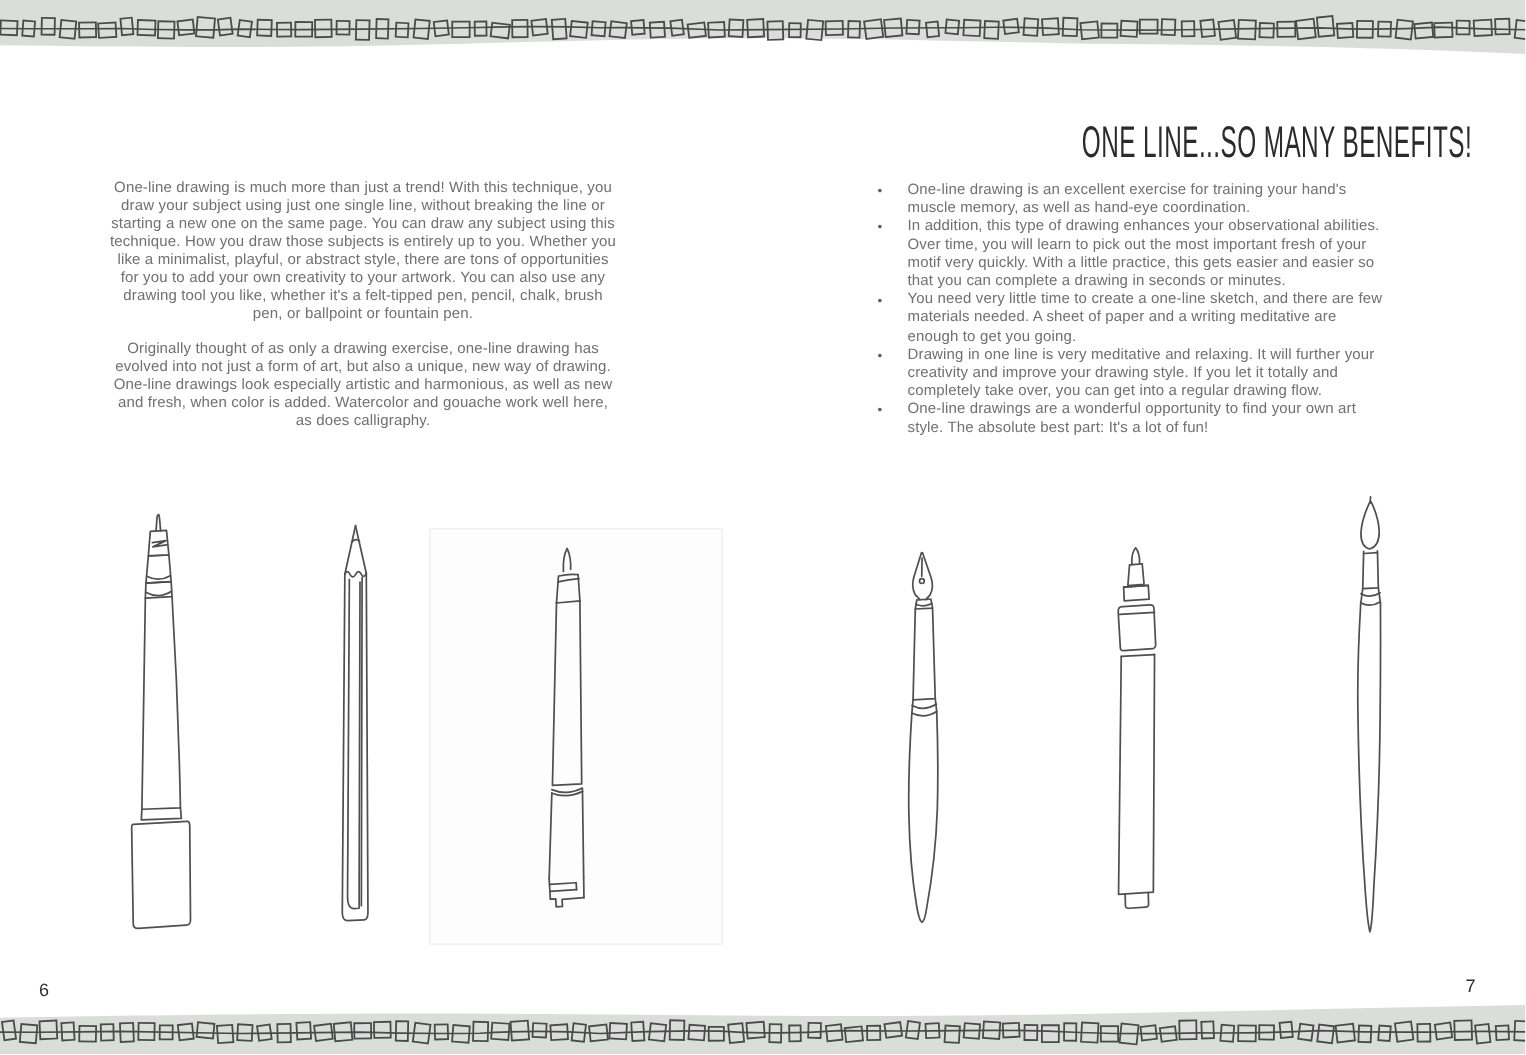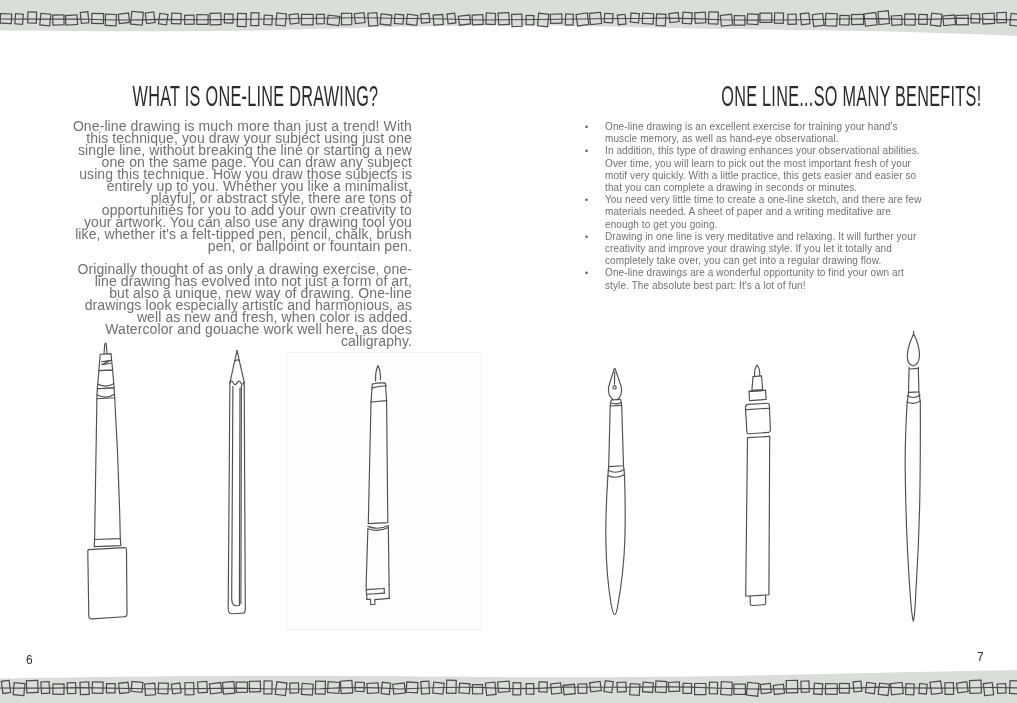--- a/index.html
+++ b/index.html
@@ -11,22 +11,22 @@
   .band.top{top:0;height:46px;}
   .band.bottom{top:660px;height:43px;}
   .title-wrap{position:absolute;text-align:center;}
   .title-wrap.left{left:36px;top:79px;width:412px;}
   .title-wrap.right{left:619px;top:79px;width:380px;}
   .page-title{
     display:inline-block;font-size:29px;font-weight:400;color:#2b2b2b;
     letter-spacing:0.5px;white-space:nowrap;transform:scale(0.56,1.02);transform-origin:50% 0;
   }
   .paras{
-    position:absolute;left:72px;top:120px;width:340px;text-align:right;
-    font-size:14px;line-height:12px;color:#707070;letter-spacing:0.1px;
+    position:absolute;left:72px;top:120px;width:340px;text-align:center;
+    font-size:10px;line-height:12px;color:#707070;letter-spacing:0.1px;
   }
   .paras p{margin:0 0 11px 0;}
   .bullets{
     position:absolute;left:582px;top:121px;width:342px;
     font-size:10px;line-height:12.2px;color:#707070;letter-spacing:0.1px;
   }
   .bullet{display:flex;align-items:flex-start;}
   .bullet .dot{flex:0 0 20px;width:20px;font-size:9px;color:#5e5e5e;padding-left:3px;}
   .bullet .btxt{flex:1;}
   .photo-inset{
@@ -122,37 +122,34 @@
       <rect x="918.8" y="14.5" width="8.4" height="9.8" fill="none" stroke="#4a4a4a" stroke-width="1.2" transform="rotate(1.4 923.0 19.4)"></rect>
       <rect x="931.0" y="13.7" width="10.3" height="12.0" fill="none" stroke="#4a4a4a" stroke-width="1.2" transform="rotate(6.6 936.1 19.7)"></rect>
       <rect x="943.3" y="15.5" width="11.8" height="9.6" fill="none" stroke="#4a4a4a" stroke-width="1.2" transform="rotate(-5.1 949.2 20.3)"></rect>
       <rect x="956.3" y="15.3" width="11.9" height="9.5" fill="none" stroke="#4a4a4a" stroke-width="1.2" transform="rotate(-1.7 962.3 20.1)"></rect>
       <rect x="971.1" y="13.8" width="8.6" height="9.1" fill="none" stroke="#4a4a4a" stroke-width="1.2" transform="rotate(0.6 975.4 18.4)"></rect>
       <rect x="982.7" y="13.4" width="11.7" height="10.3" fill="none" stroke="#4a4a4a" stroke-width="1.2" transform="rotate(-3.0 988.5 18.5)"></rect>
       <rect x="996.9" y="12.6" width="9.4" height="10.2" fill="none" stroke="#4a4a4a" stroke-width="1.2" transform="rotate(-1.5 1001.6 17.7)"></rect>
       <rect x="1010.4" y="13.8" width="8.7" height="11.9" fill="none" stroke="#4a4a4a" stroke-width="1.2" transform="rotate(6.5 1014.7 19.8)"></rect>
     </svg>
 
-  <div class="title-wrap left">
-    <span class="page-title">WHAT IS ONE-LINE DRAWING?</span>
-  </div>
 
   <div class="paras">
     <p>One-line drawing is much more than just a trend! With this technique, you draw your subject using just one single line, without breaking the line or starting a new one on the same page. You can draw any subject using this technique. How you draw those subjects is entirely up to you. Whether you like a minimalist, playful, or abstract style, there are tons of opportunities for you to add your own creativity to your artwork. You can also use any drawing tool you like, whether it's a felt-tipped pen, pencil, chalk, brush pen, or ballpoint or fountain pen.</p>
     <p>Originally thought of as only a drawing exercise, one-line drawing has evolved into not just a form of art, but also a unique, new way of drawing. One-line drawings look especially artistic and harmonious, as well as new and fresh, when color is added. Watercolor and gouache work well here, as does calligraphy.</p>
   </div>
 
   <div class="title-wrap right">
     <span class="page-title">ONE LINE...SO MANY BENEFITS!</span>
   </div>
 
   <div class="bullets">
     <div class="bullet">
       <span class="dot">•</span>
-      <span class="btxt">One-line drawing is an excellent exercise for training your hand's muscle memory, as well as hand-eye observational.</span>
+      <span class="btxt">One-line drawing is an excellent exercise for training your hand's muscle memory, as well as hand-eye coordination.</span>
     </div>
     <div class="bullet">
       <span class="dot">•</span>
       <span class="btxt">In addition, this type of drawing enhances your observational abilities. Over time, you will learn to pick out the most important fresh of your motif very quickly. With a little practice, this gets easier and easier so that you can complete a drawing in seconds or minutes.</span>
     </div>
     <div class="bullet">
       <span class="dot">•</span>
       <span class="btxt">You need very little time to create a one-line sketch, and there are few materials needed. A sheet of paper and a writing meditative are enough to get you going.</span>
     </div>
     <div class="bullet">

